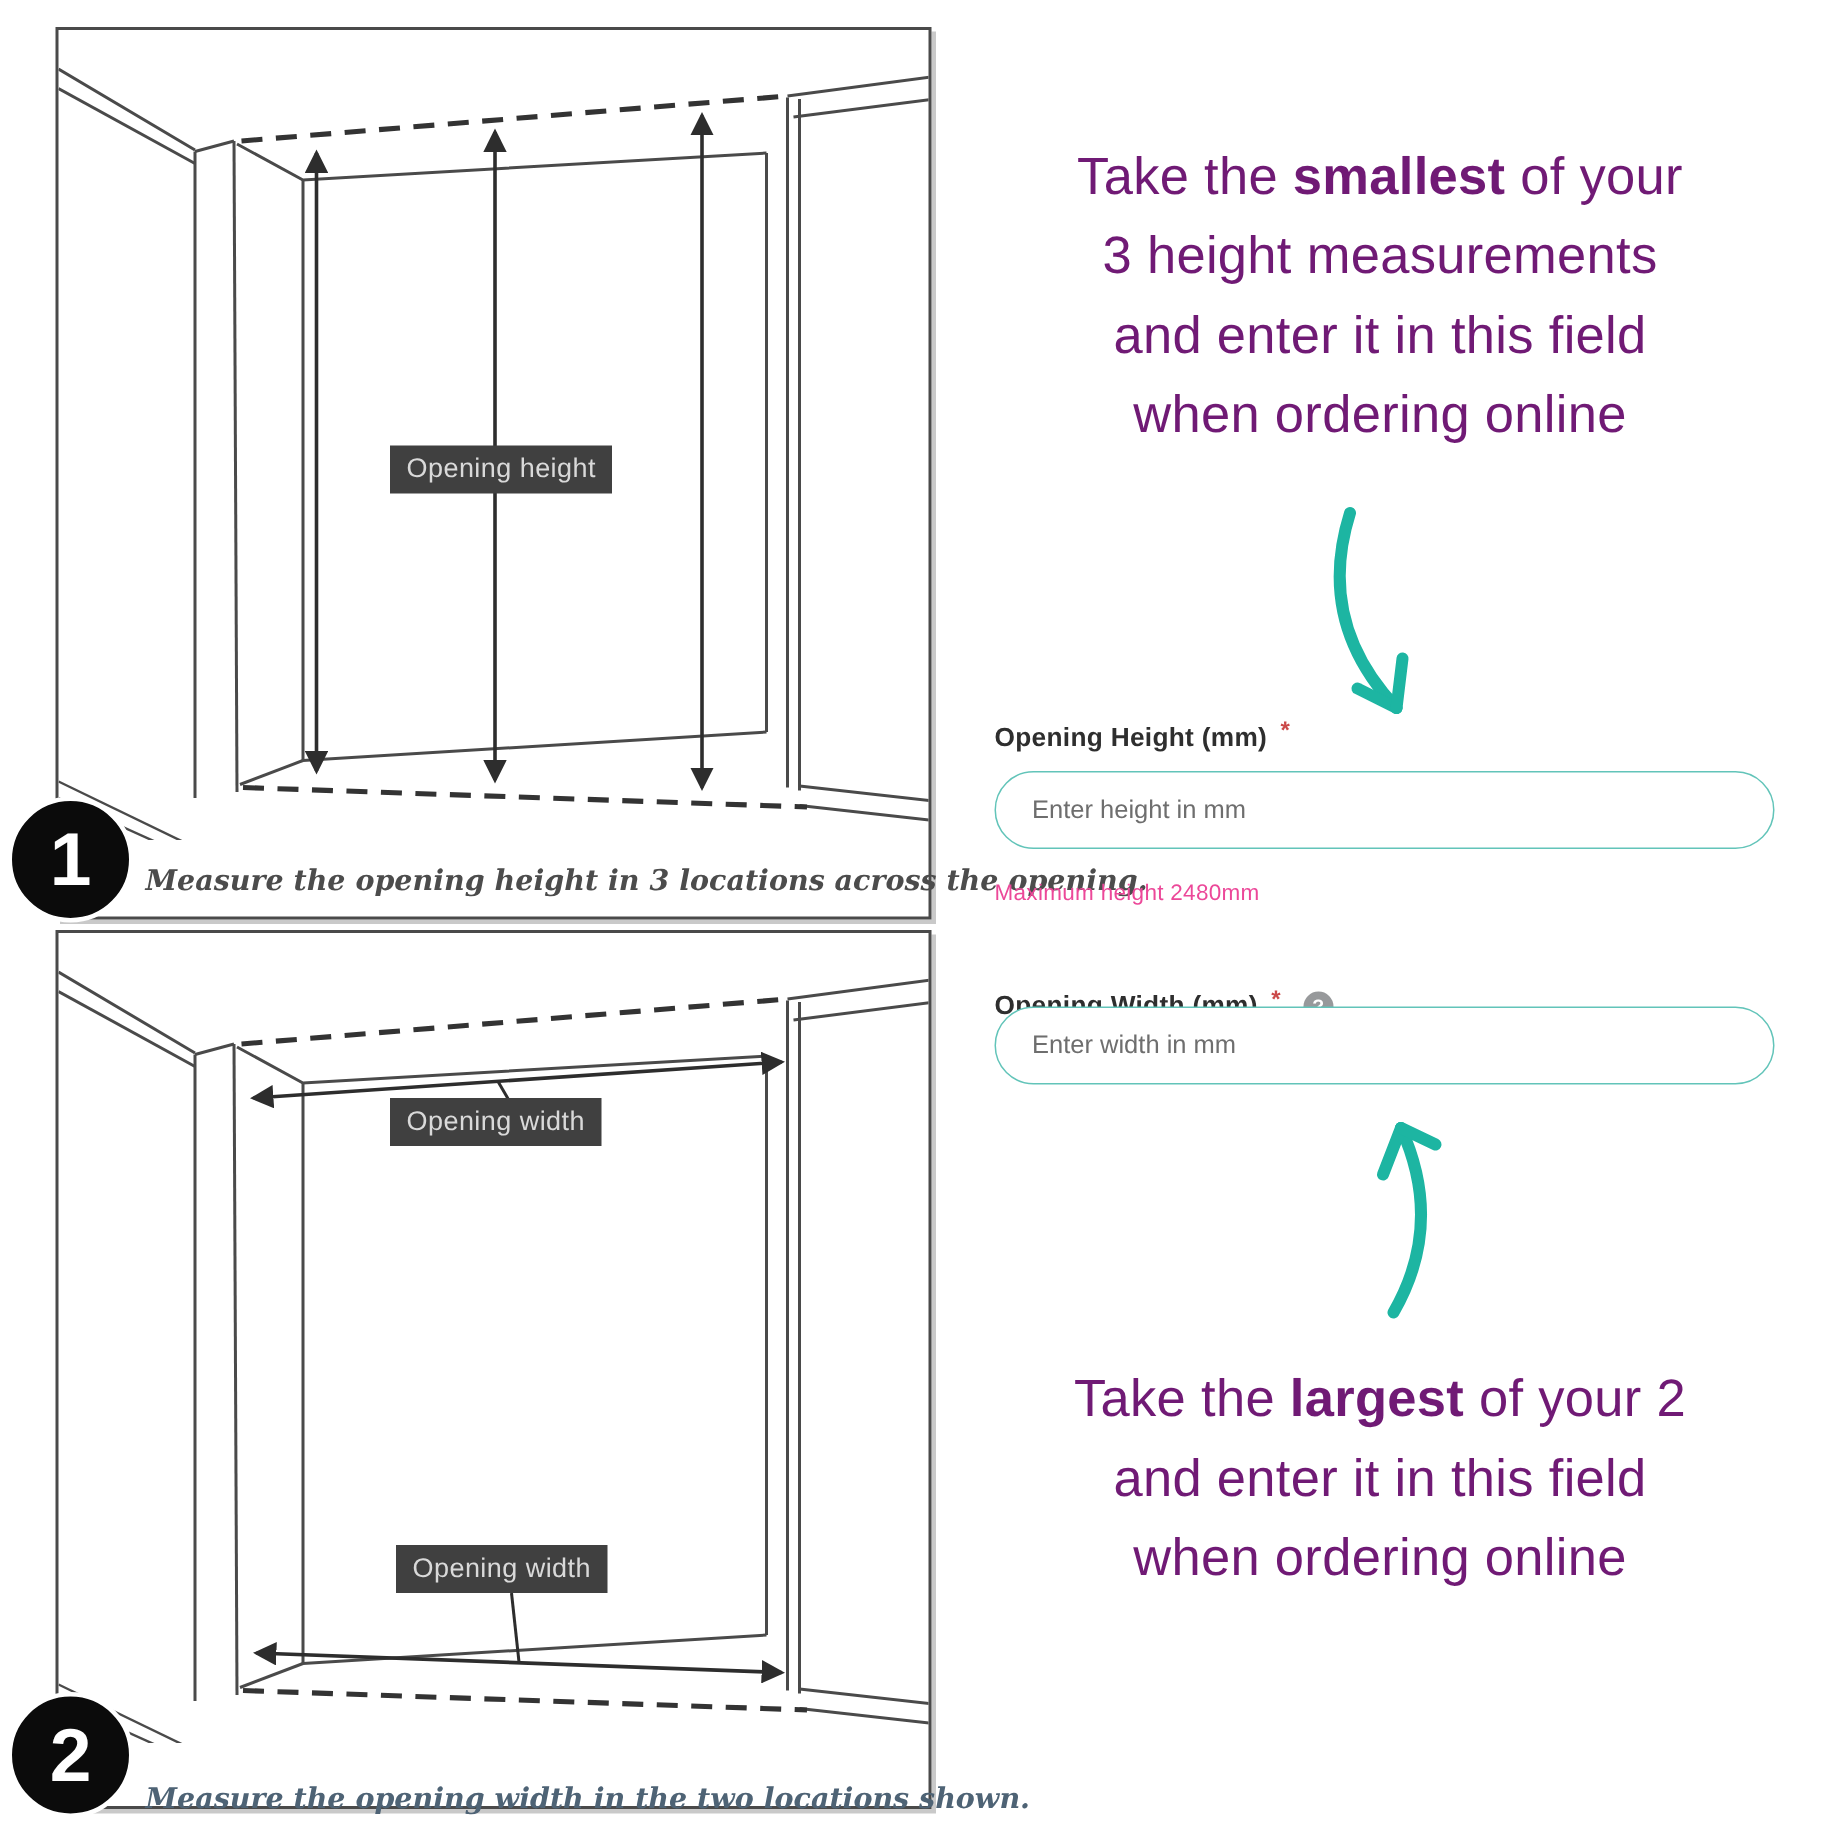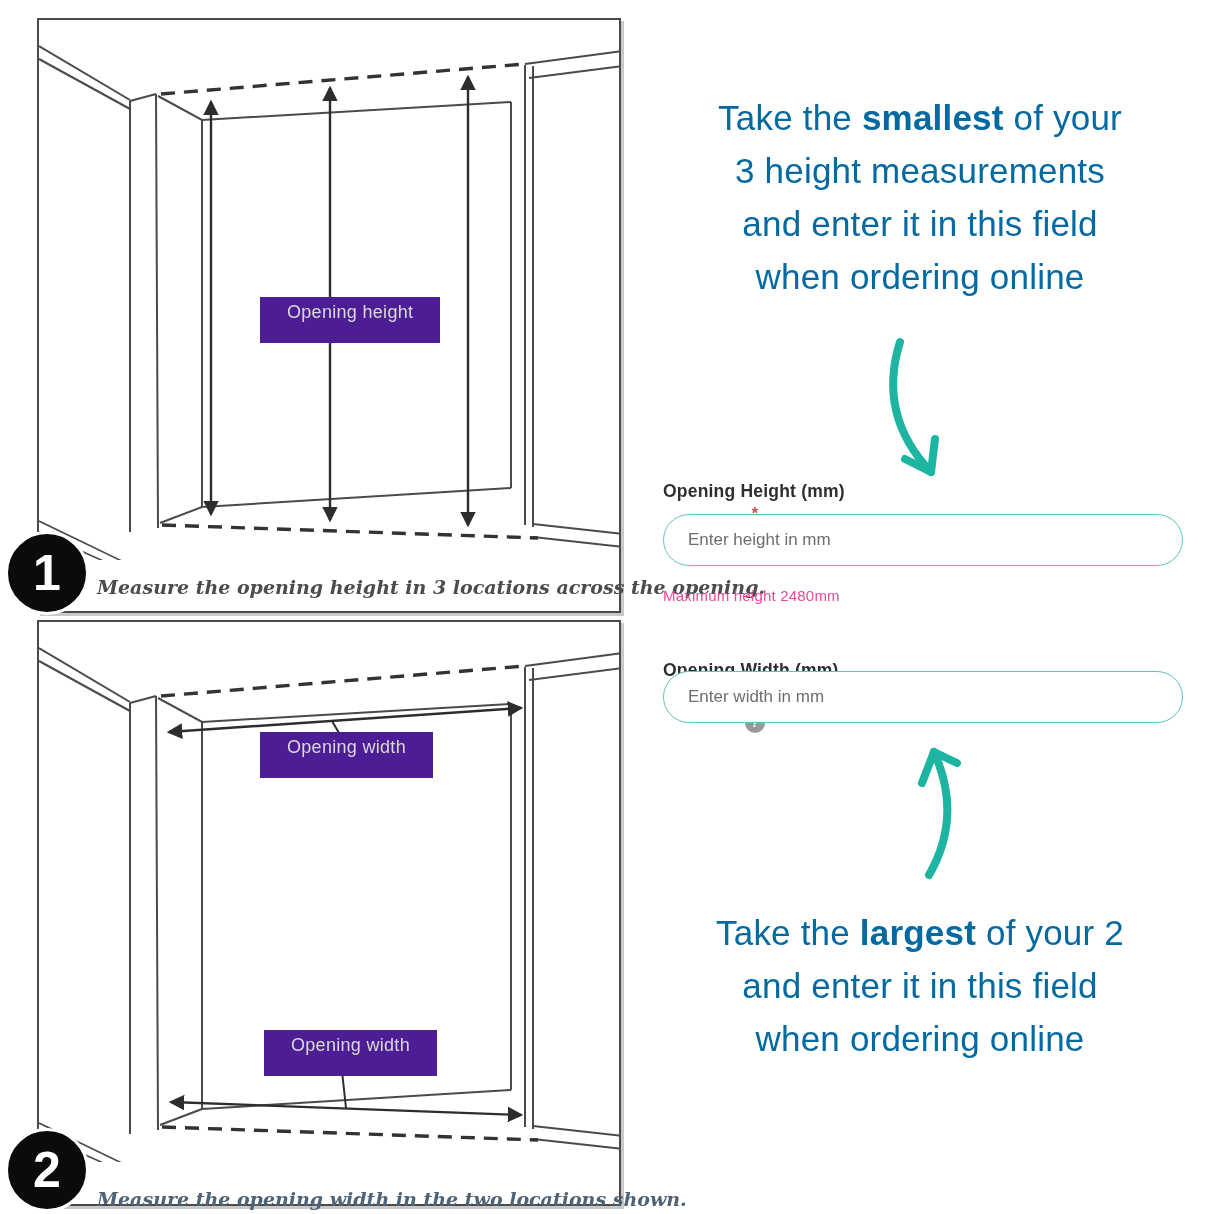--- a/index.html
+++ b/index.html
@@ -12,22 +12,22 @@
   
   .frame {
     position:absolute; left:37px; width:584px; background:#fff;
     border:2px solid #4a4a4a; box-shadow:3px 3px 0 #c9c9c9;
   }
   .frame-1 { top:18px;  height:595px; }
   .frame-2 { top:620px; height:586px; }
   .frame svg.room-art { position:absolute; left:0; top:0; }
 
   .diagram-label {
-    position:absolute; background:#4c1d95; color:#d9d9d9;
-    font-size:18px; line-height:30px; height:46px; padding:0 27px;
+    position:absolute; background:#404040; color:#d9d9d9;
+    font-size:18px; line-height:30px; height:32px; padding:0 11px;
     white-space:nowrap; letter-spacing:.3px;
   }
   .caption {
     position:absolute; left:58px; white-space:nowrap;
     font-family:"DejaVu Serif", serif; font-style:italic; font-weight:600;
     font-size:19px;
   }
   .caption-1 { top:556px; color:#4c4c4c; }
   .caption-2 { top:566px; color:#4e6375; }
 
@@ -36,30 +36,30 @@
     background:#0b0b0b; border:3px solid #ffffff; z-index:5;
     display:flex; align-items:center; justify-content:center;
     color:#ffffff; font-size:50px; font-weight:bold;
   }
   .badge-1 { top:531px; }
   .badge-2 { top:1128px; }
 
   
   .instruction {
     position:absolute; left:648px; width:544px; text-align:center;
-    font-size:35px; line-height:53px; color:#0369a1; letter-spacing:.2px;
+    font-size:35px; line-height:53px; color:#701a75; letter-spacing:.2px;
   }
   .instruction-height { top:91px; }
   .instruction-width  { top:906px; }
   .instruction b { font-weight:bold; }
 
   .curved-arrow { position:absolute; }
 
   .field-label-row {
-    position:absolute; left:663px; display:flex; align-items:center; gap:7px;flex-direction:column;
+    position:absolute; left:663px; display:flex; align-items:center; gap:7px;
   }
   .field-label-row .lbl {
     font-size:17.5px; font-weight:bold; color:#2e2e2e; letter-spacing:.2px;
   }
   .req { color:#cb4a4a; font-size:16px; font-weight:bold; position:relative; top:-4px; margin-left:2px; }
   .help-icon {
     width:20px; height:20px; border-radius:50%; background:#97999b; margin-left:8px;
     color:#ffffff; font-size:13px; font-weight:bold; text-align:center; line-height:20px;
     cursor:pointer; user-select:none;
   }

